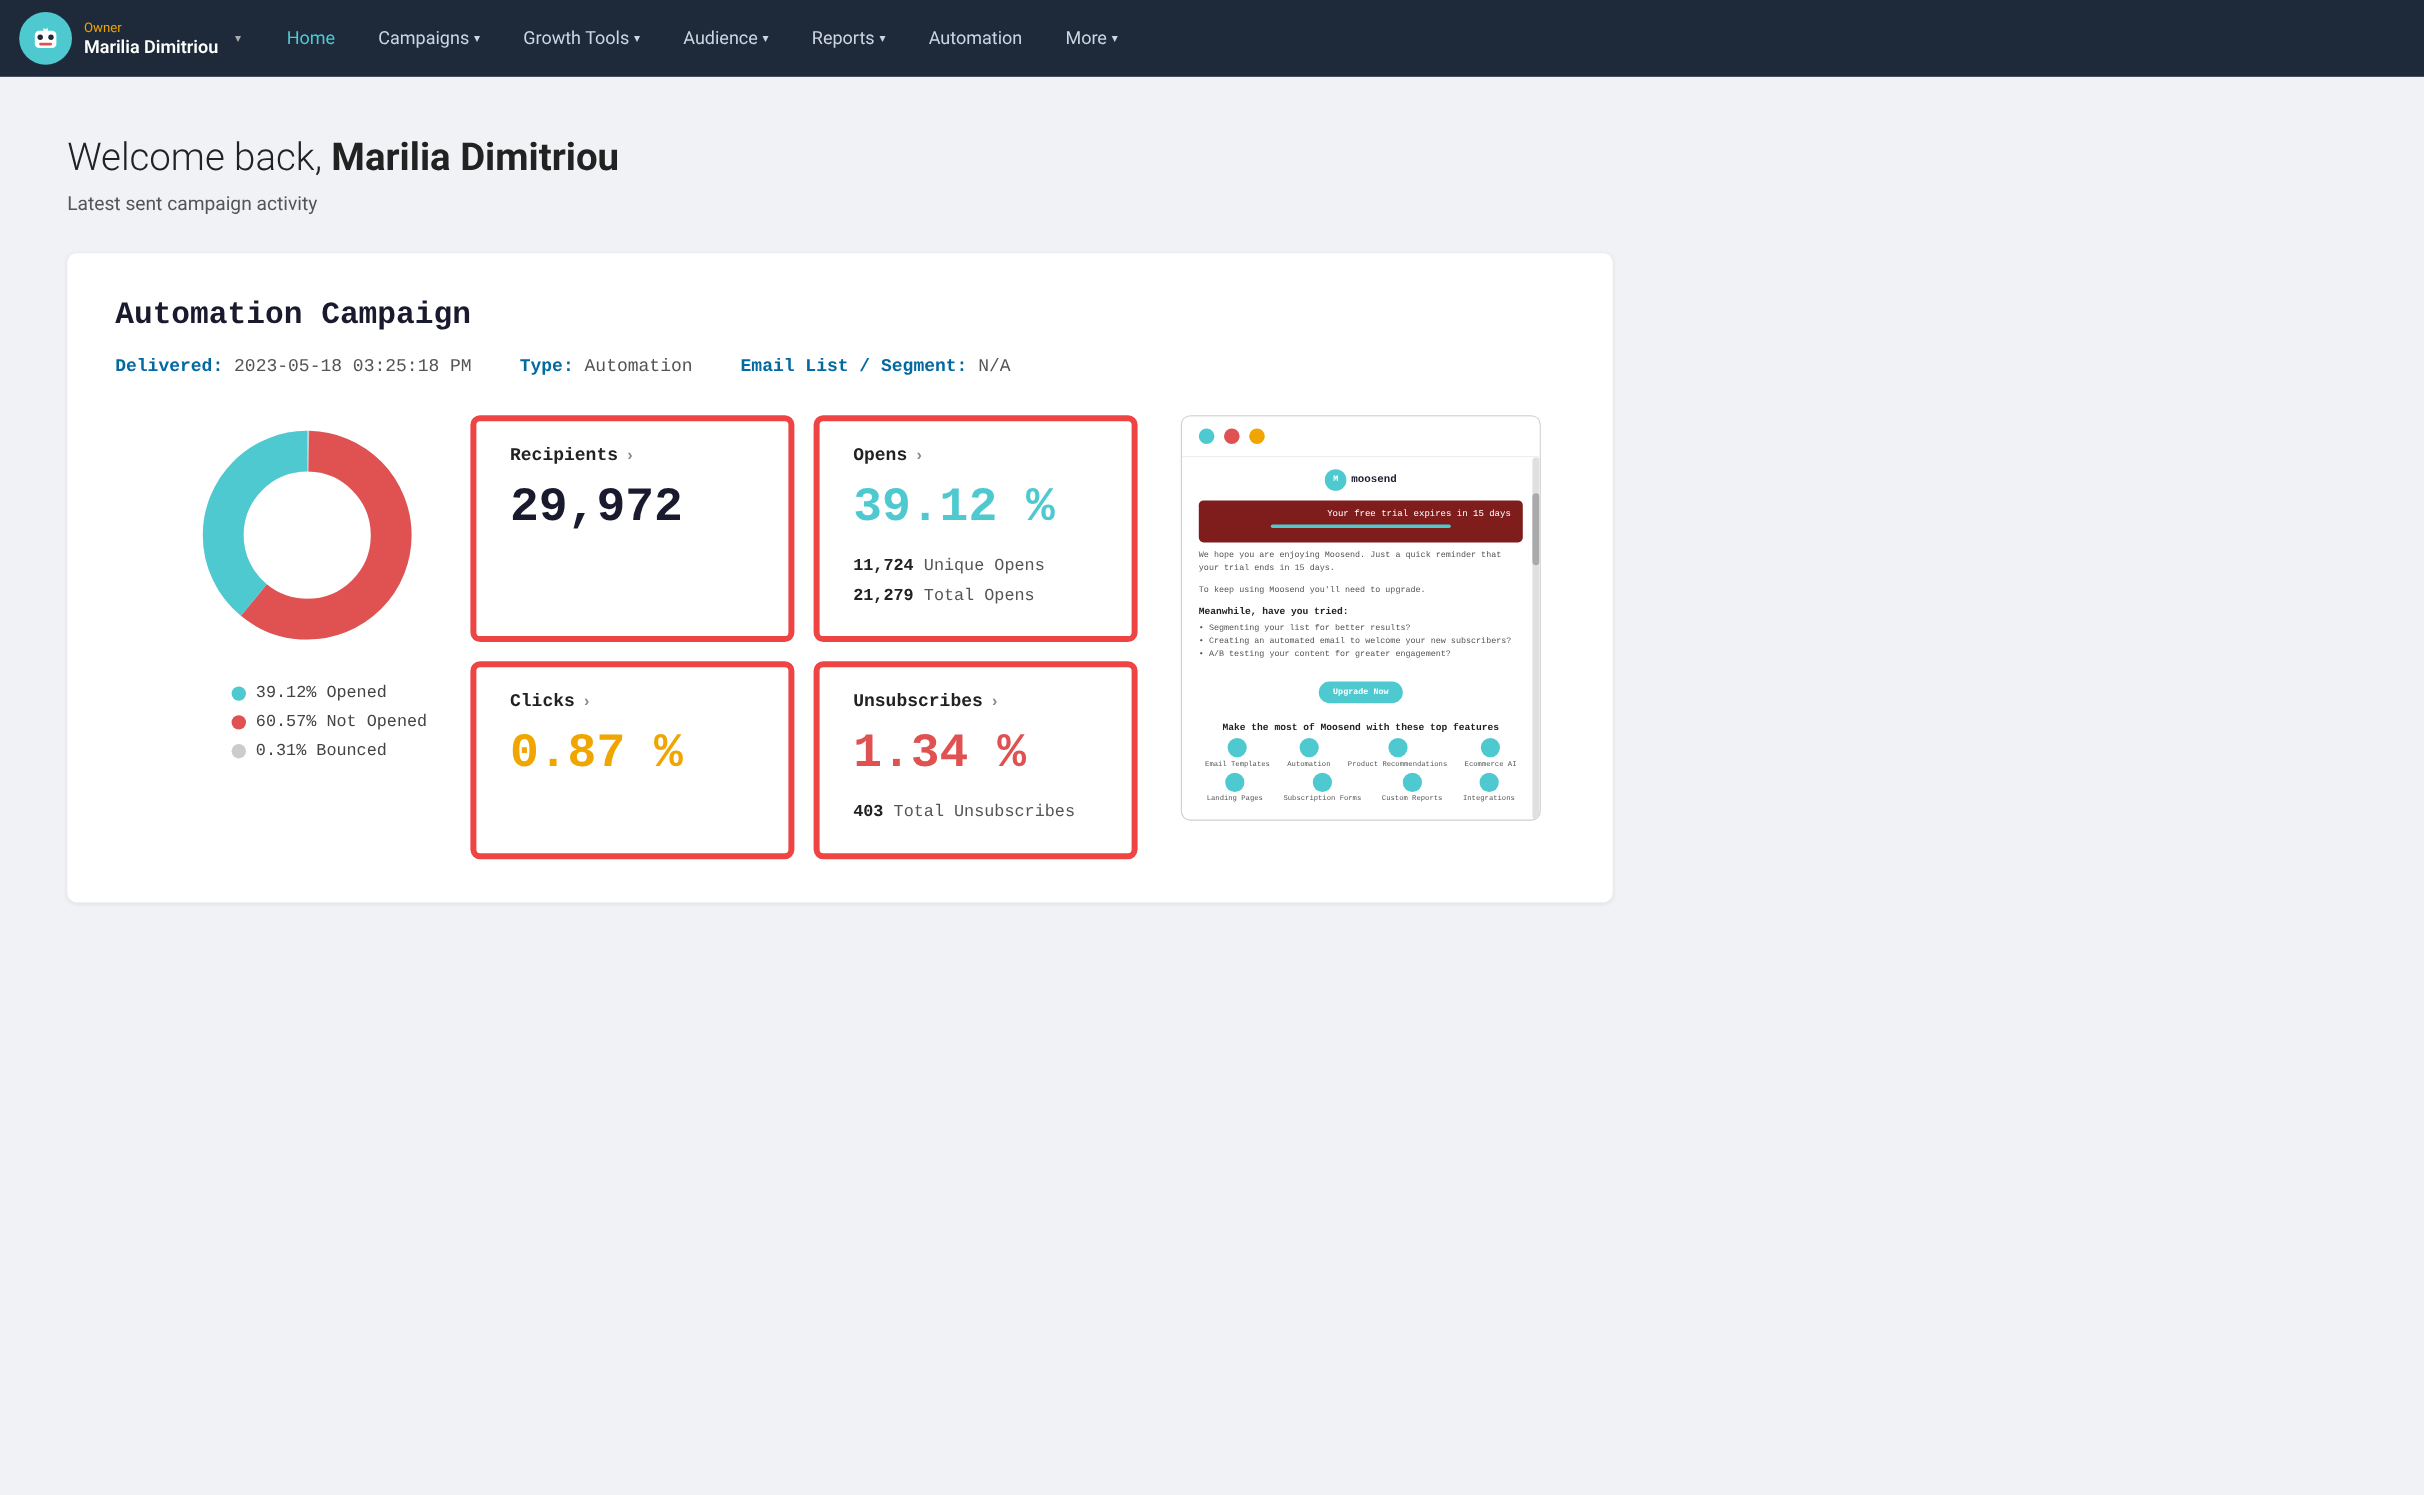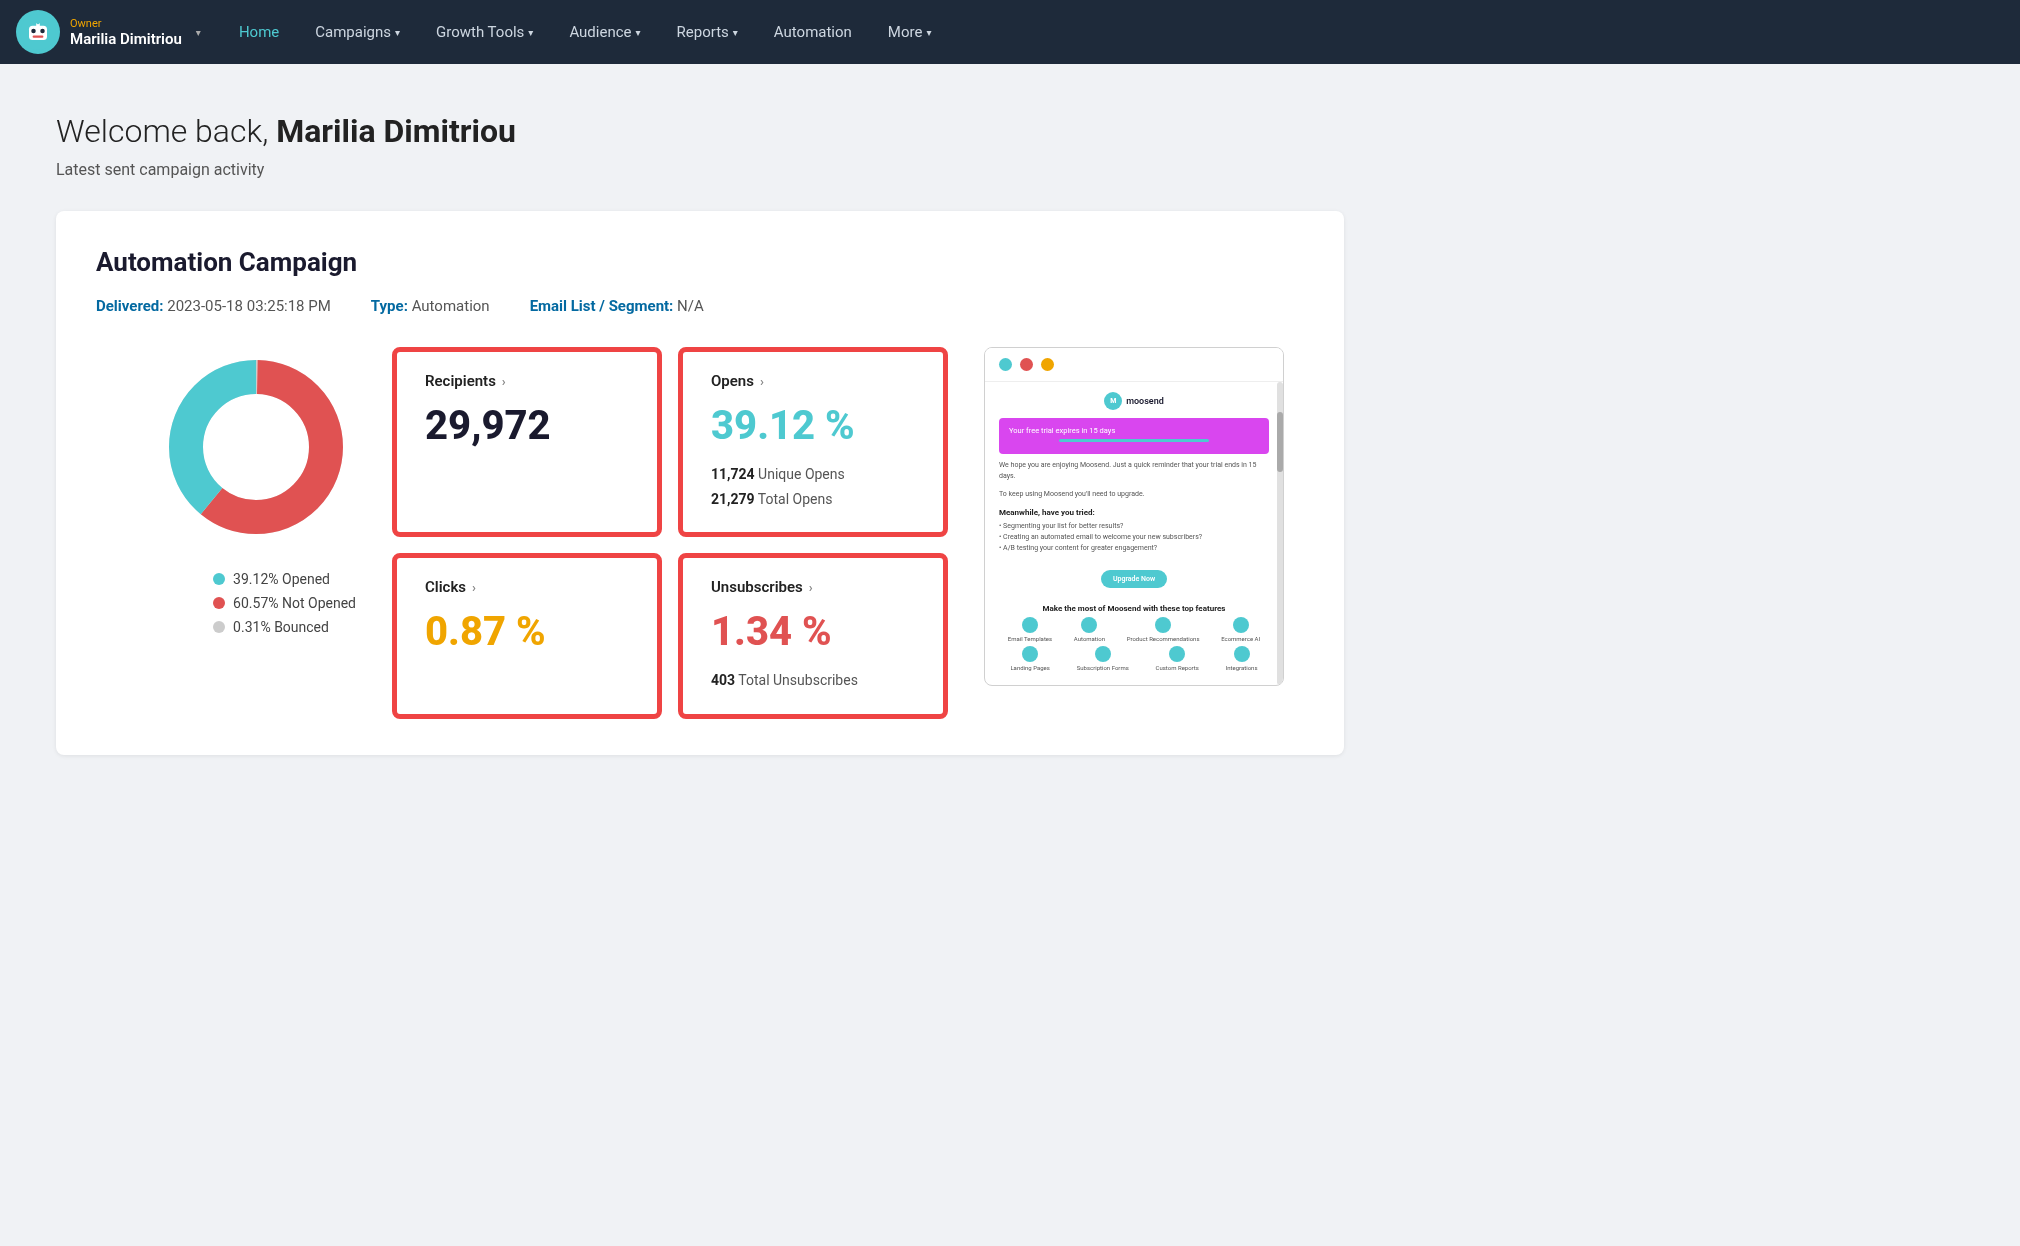--- a/index.html
+++ b/index.html
@@ -77,20 +77,21 @@
       color: #555;
       margin-bottom: 32px;
     }
 
     
     .campaign-card {
       background: #fff;
       border-radius: 8px;
       padding: 36px 40px;
       box-shadow: 0 1px 4px rgba(0,0,0,0.08);
+      font-family: Liberation Mono, monospace;
     }
     .campaign-title {
       font-size: 26px;
       font-weight: 700;
       color: #1a1a2e;
       margin-bottom: 20px;
     }
     .campaign-meta {
       display: flex;
       gap: 40px;
@@ -239,23 +240,23 @@
       background: #4ec9d0;
       border-radius: 50%;
       display: inline-flex;
       align-items: center;
       justify-content: center;
       color: #fff;
       font-size: 7px;
       font-weight: 800;
     }
     .mini-banner {
-      background: #d946ef;
+      background: #7f1d1d;
       color: #fff;
-      text-align: left;
+      text-align: right;
       padding: 8px 10px;
       border-radius: 4px;
       font-size: 7.5px;
       margin-bottom: 6px;
     }
     .mini-progress {
       height: 3px;
       background: #4ec9d0;
       border-radius: 2px;
       width: 60%;

